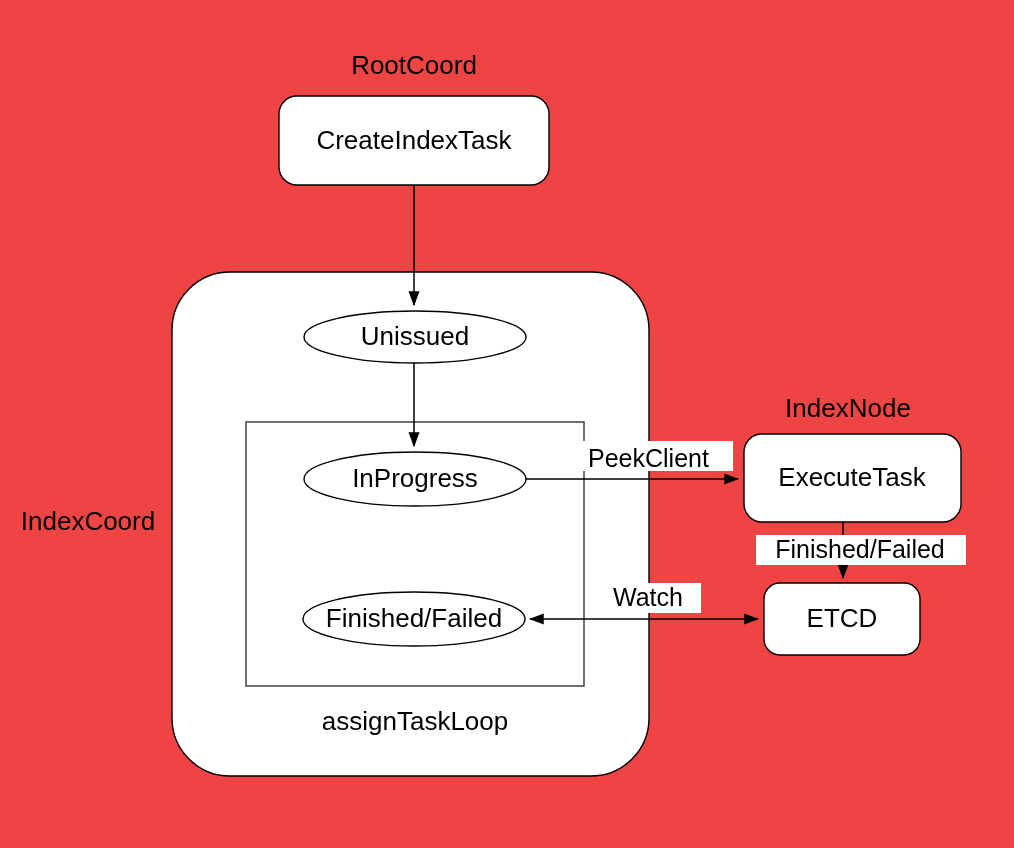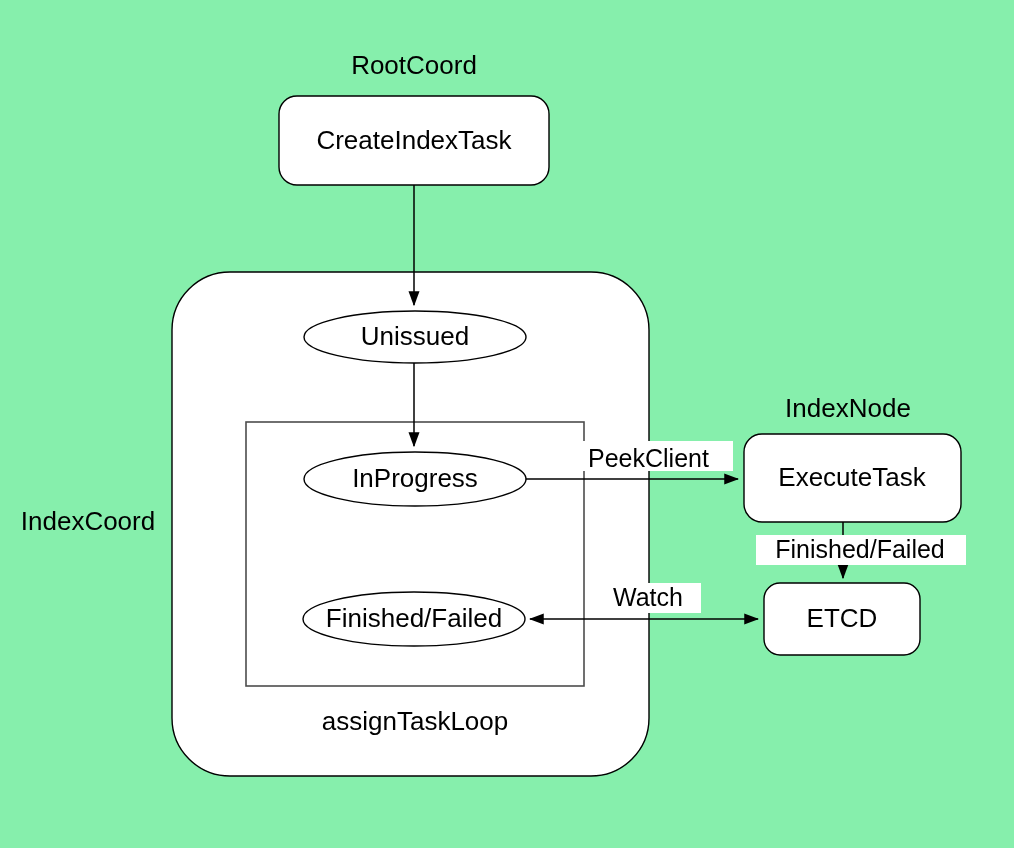--- a/index.html
+++ b/index.html
@@ -10,21 +10,21 @@
   body {
     width: 1014px;
     height: 848px;
     font-family: "Liberation Sans", sans-serif;
     overflow: hidden;
   }
   #diagram-root {
     position: relative;
     width: 1014px;
     height: 848px;
-    background: #86efac;
+    background: #ef4444;
   }
   svg#diagram-svg {
     display: block;
     width: 1014px;
     height: 848px;
   }
   .shape-stroke {
     fill: #ffffff;
     stroke: #000000;
     stroke-width: 1.4;

